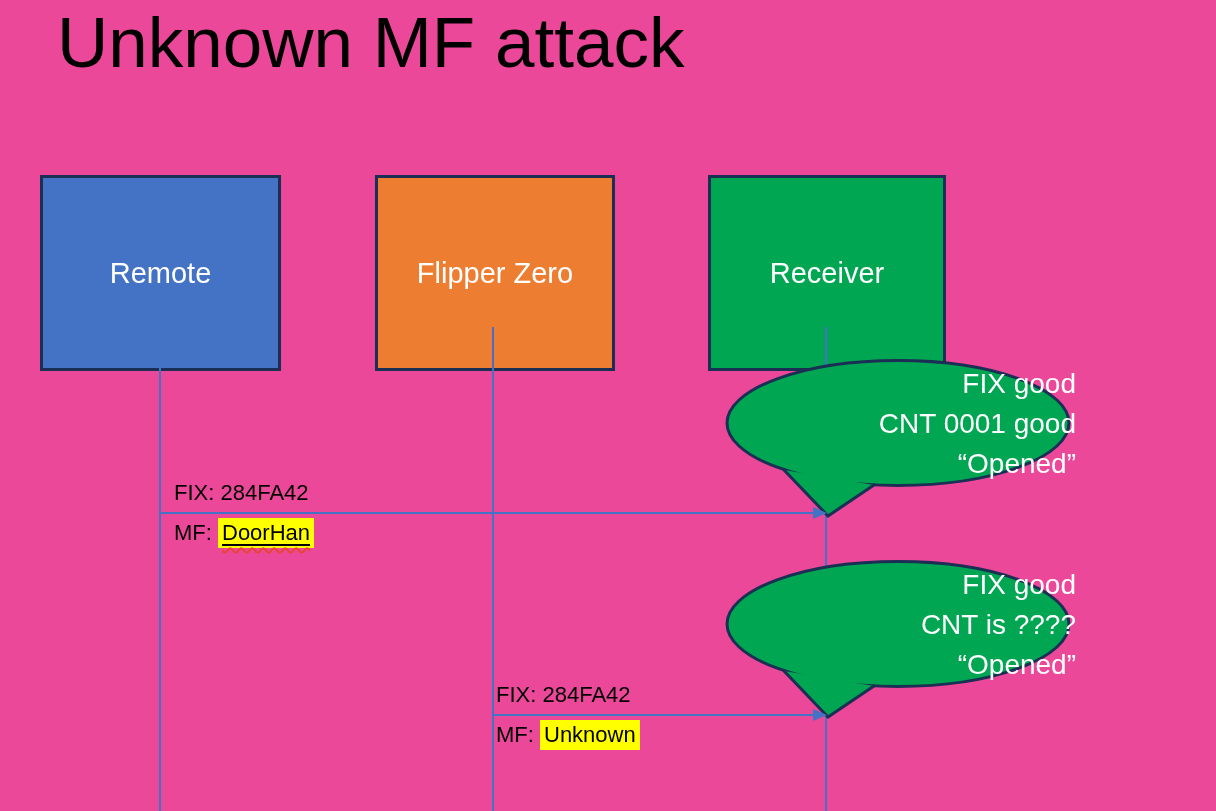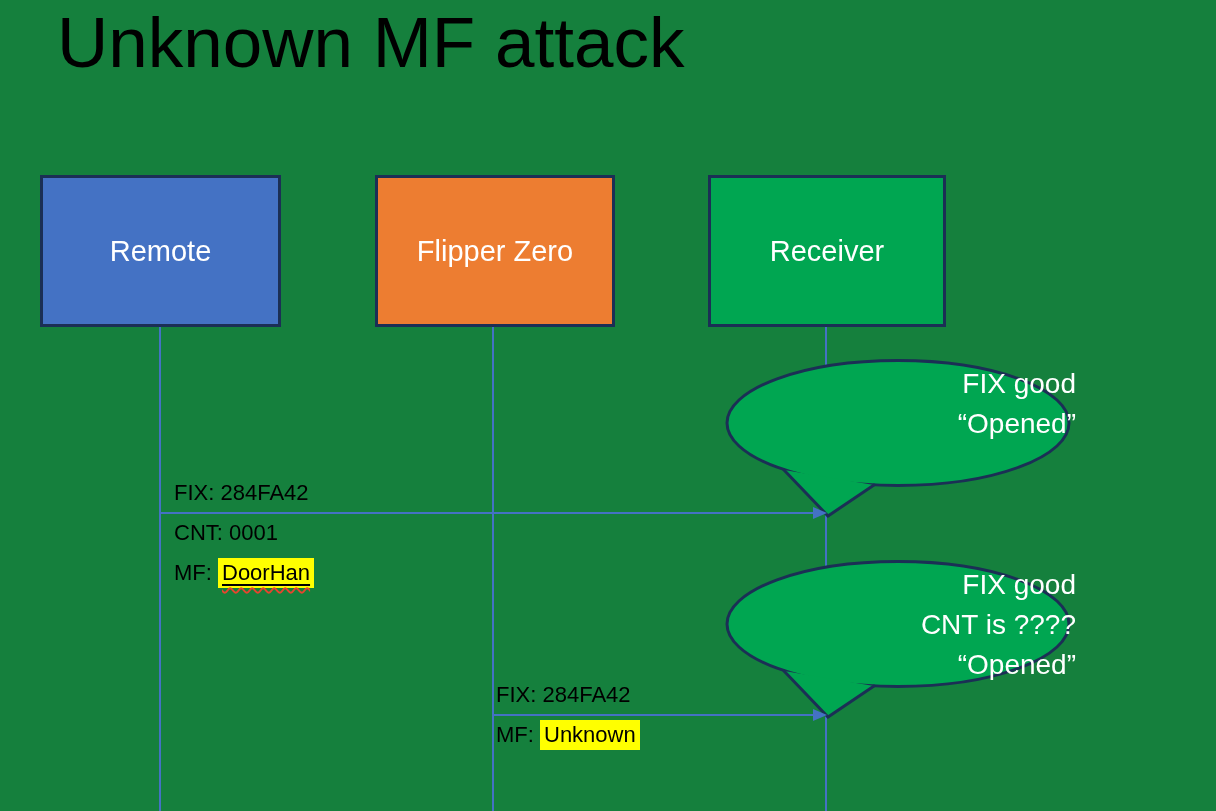--- a/index.html
+++ b/index.html
@@ -1,25 +1,25 @@
 <!DOCTYPE html>
 <html><head>
 <meta charset="utf-8">
 <style>
   html,body{margin:0;padding:0;background:#fff;}
   .slide{
-    position:relative;width:1216px;height:811px;background:#15803d;
+    position:relative;width:1216px;height:811px;background:#ec4899;
     font-family:"Liberation Sans","DejaVu Sans",sans-serif;overflow:hidden;
   }
   .title{
     position:absolute;left:57px;top:2px;margin:0;
     font-size:71px;font-weight:300;color:#000;white-space:nowrap;
   }
   .actor{
-    position:absolute;top:175px;height:152px;box-sizing:border-box;
+    position:absolute;top:175px;height:196px;box-sizing:border-box;
     border:3px solid #1b2f55;display:flex;align-items:center;justify-content:center;
     color:#ffffff;font-size:29px;
   }
   .actor-remote{left:40px;width:241px;background:#4472c4;}
   .actor-flipper{left:375px;width:240px;background:#ed7d31;}
   .actor-receiver{left:708px;width:238px;background:#00a651;}
 
   .lifeline{position:absolute;top:327px;height:484px;width:2px;background:#4472c4;z-index:1;}
   .ll-remote{left:159px;}
   .ll-flipper{left:492px;}
@@ -83,39 +83,39 @@
   <div class="lifeline ll-flipper"></div>
   <div class="lifeline ll-receiver"></div>
 
   <svg class="bubble bubble1" viewBox="0 0 354 164" aria-hidden="true">
     <ellipse cx="176" cy="66" rx="171" ry="62.5" fill="#00a651" stroke="#1b2f55" stroke-width="3"></ellipse>
     <path d="M62 113 L106 159 L152 128 Z" fill="#00a651"></path>
     <path d="M62 113 L106 159 L152 128" fill="none" stroke="#1b2f55" stroke-width="3" stroke-linecap="round"></path>
   </svg>
   <div class="bubble-text bubble-text1">
     <div>FIX good</div>
+    <div>CNT 0001 good</div>
     <div>“Opened”</div>
   </div>
 
   <svg class="bubble bubble2" viewBox="0 0 354 164" aria-hidden="true">
     <ellipse cx="176" cy="66" rx="171" ry="62.5" fill="#00a651" stroke="#1b2f55" stroke-width="3"></ellipse>
     <path d="M62 113 L106 159 L152 128 Z" fill="#00a651"></path>
     <path d="M62 113 L106 159 L152 128" fill="none" stroke="#1b2f55" stroke-width="3" stroke-linecap="round"></path>
   </svg>
   <div class="bubble-text bubble-text2">
     <div>FIX good</div>
     <div>CNT is ????</div>
     <div>“Opened”</div>
   </div>
 
   <div class="msg-line msg1-line"></div>
   <div class="msg-head msg1-head"></div>
   <div class="msg-labels msg-labels1">
     <div>FIX: 284FA42</div>
-    <div>CNT: 0001</div>
     <div><span>MF: </span><span class="hl wavy"><span class="usolid">DoorHan</span></span></div>
   </div>
 
   <div class="msg-line msg2-line"></div>
   <div class="msg-head msg2-head"></div>
   <div class="msg-labels msg-labels2">
     <div>FIX: 284FA42</div>
     <div><span>MF: </span><span class="hl"><span>Unknown</span></span></div>
   </div>
 

